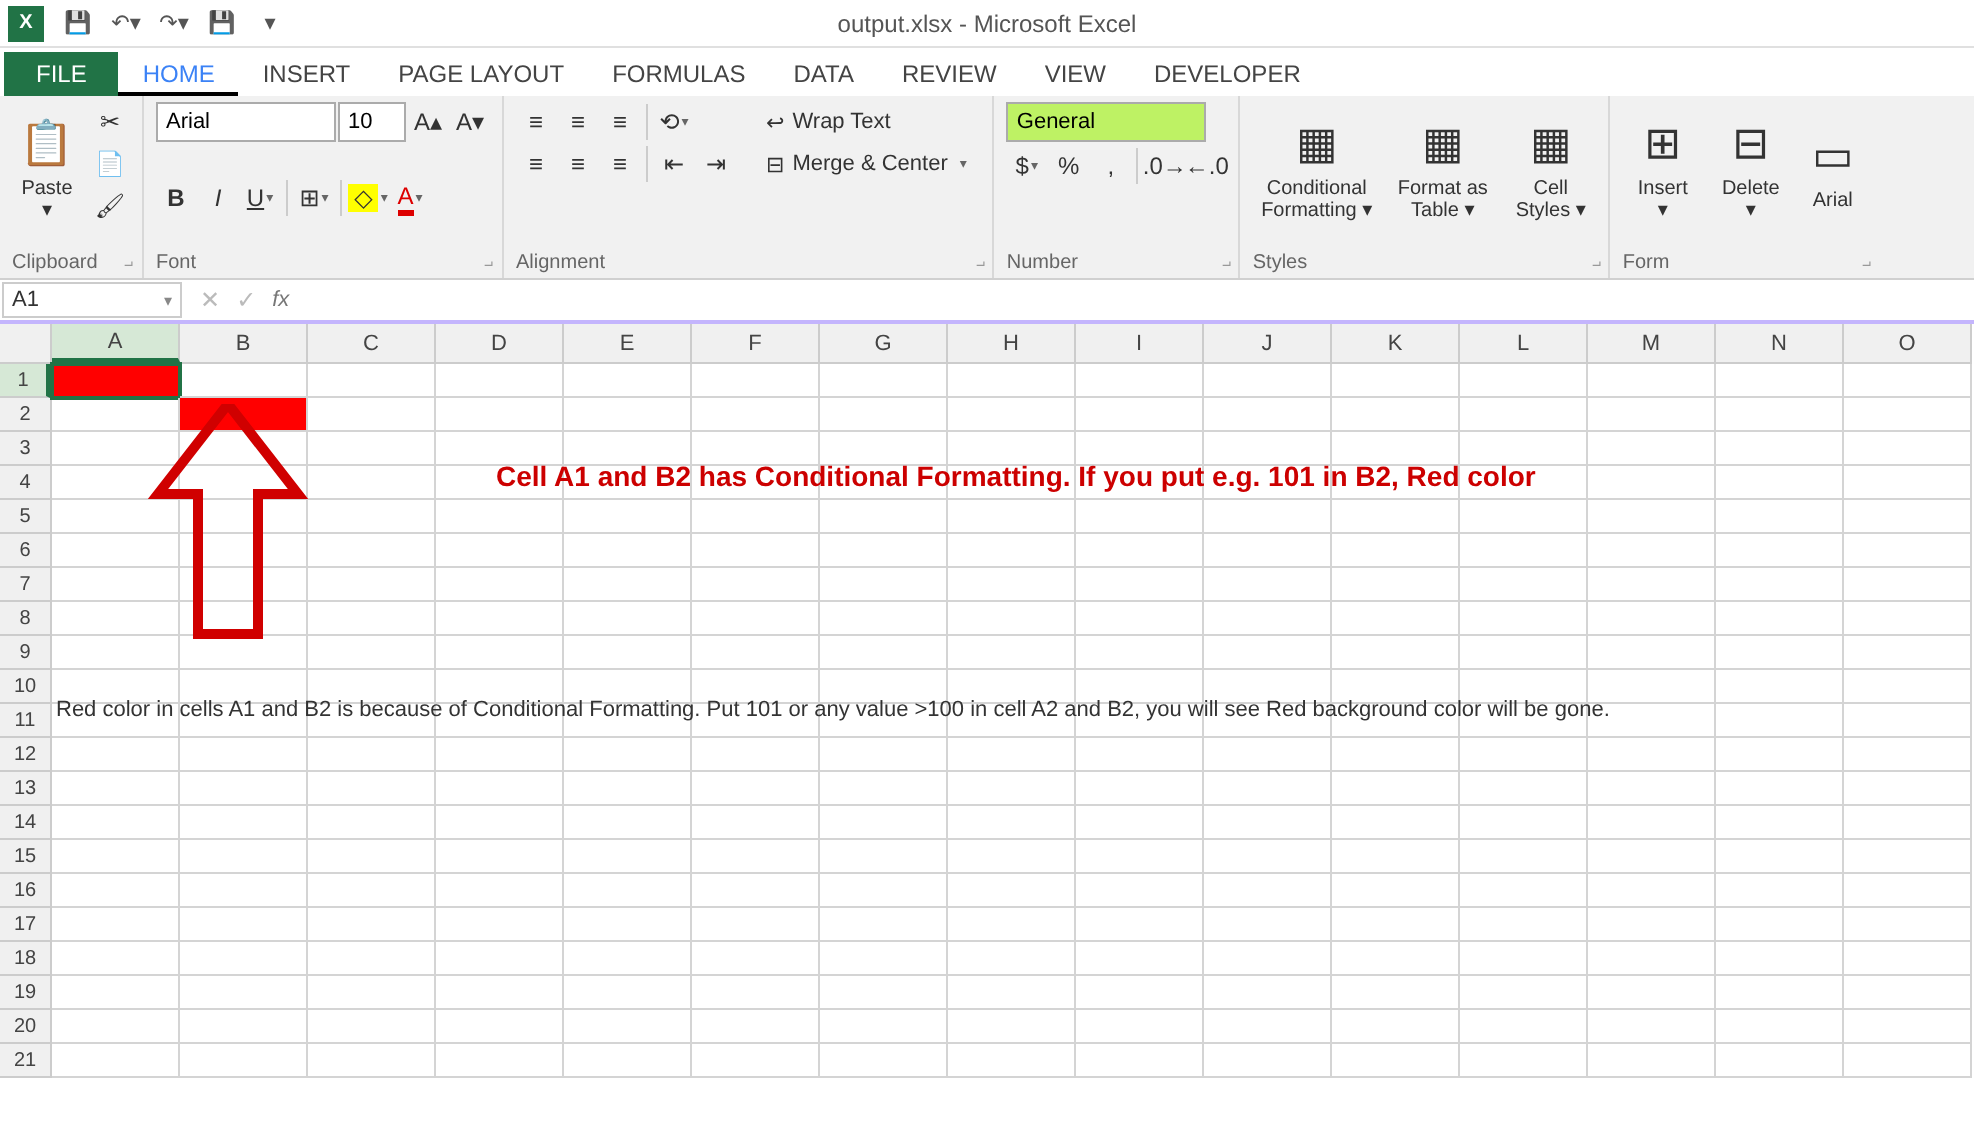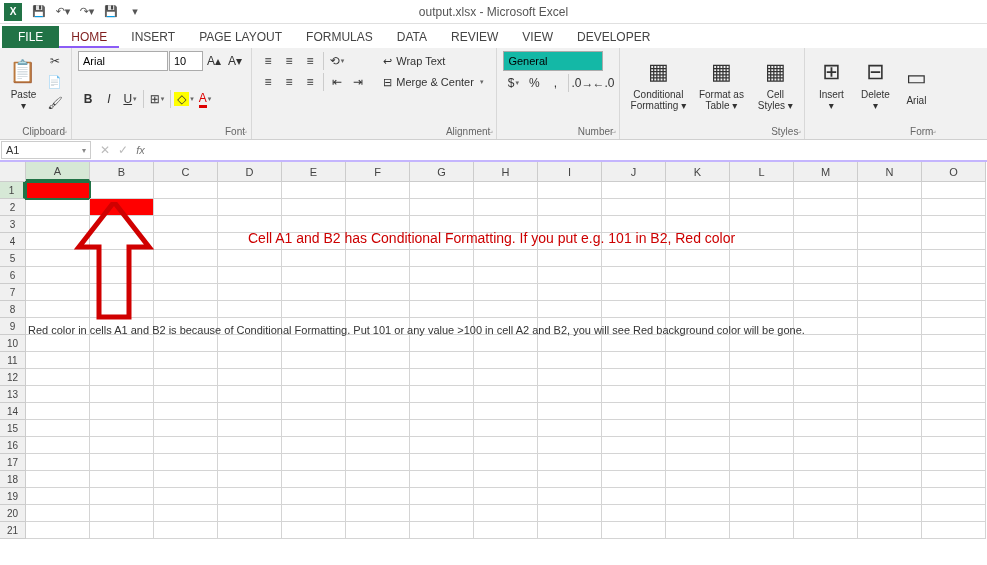--- a/index.html
+++ b/index.html
@@ -9,43 +9,43 @@
 .titlebar { height: 24px; background: #fff; display: flex; align-items: center; padding: 0 4px; border-bottom: 1px solid #e0e0e0; }
 .qat { display: flex; align-items: center; gap: 2px; }
 .qat-btn { width: 22px; height: 20px; display: flex; align-items: center; justify-content: center; font-size: 11px; color: #555; cursor: pointer; }
 .excel-icon { width: 18px; height: 18px; background: #217346; color: #fff; display: flex; align-items: center; justify-content: center; font-size: 10px; font-weight: bold; margin-right: 4px; }
 .title-center { position: absolute; left: 50%; transform: translateX(-50%); font-size: 12px; color: #555; }
 
 
 .tabs { height: 24px; display: flex; align-items: flex-end; background: #fff; padding-left: 2px; }
 .tab-file { background: #217346; color: #fff; padding: 4px 16px; font-size: 12px; cursor: pointer; }
 .tab { padding: 4px 12px; font-size: 12px; color: #444; cursor: pointer; }
-.tab.active { color: #7f1d1d; border-bottom: 2px solid #8b5cf6; padding-bottom: 2px; }
+.tab.active { color: #3b82f6; border-bottom: 2px solid #000000; padding-bottom: 2px; }
 
 
 .ribbon { height: 92px; background: #f1f1f1; border-bottom: 1px solid #d0d0d0; display: flex; }
 .group { border-right: 1px solid #d8d8d8; padding: 3px 6px 1px 6px; display: flex; flex-direction: column; justify-content: space-between; position: relative; }
-.group-label { text-align: right; font-size: 10px; color: #666; padding: 1px 0; }
+.group-label { text-align: left; font-size: 10px; color: #666; padding: 1px 0; }
 .group-label::after { content: "⌐"; font-size: 8px; color: #999; position: absolute; right: 4px; bottom: 2px; transform: rotate(180deg); }
 .group-content { display: flex; gap: 4px; align-items: flex-start; flex: 1; }
 
 .large-btn { display: flex; flex-direction: column; align-items: center; justify-content: center; width: 42px; height: 66px; cursor: pointer; font-size: 11px; gap: 2px; }
 .large-btn .icon { font-size: 22px; height: 30px; display: flex; align-items: center; }
 .large-btn .lbl { text-align: center; line-height: 1.1; font-size: 10px; }
 
 .col-stack { display: flex; flex-direction: column; gap: 1px; }
 .row-stack { display: flex; gap: 1px; align-items: center; }
 .mini-btn { width: 20px; height: 20px; display: flex; align-items: center; justify-content: center; font-size: 12px; cursor: pointer; }
 .mini-btn.with-arrow::after { content: "▾"; font-size: 7px; margin-left: 1px; color: #666; }
 .wide-btn { height: 20px; padding: 0 6px; display: flex; align-items: center; gap: 4px; font-size: 11px; cursor: pointer; border: 1px solid transparent; }
 .wide-btn.with-arrow::after { content: "▾"; font-size: 7px; margin-left: 2px; color: #666; }
 
 .font-name { width: 90px; height: 20px; border: 1px solid #ababab; background: #fff; padding: 0 4px; font-size: 11px; }
 .font-size { width: 34px; height: 20px; border: 1px solid #ababab; background: #fff; padding: 0 4px; font-size: 11px; }
-.num-format { width: 100px; height: 20px; border: 1px solid #ababab; background: #14b8a6; padding: 0 4px; font-size: 11px; }
+.num-format { width: 100px; height: 20px; border: 1px solid #ababab; background: #bef264; padding: 0 4px; font-size: 11px; }
 
 .sep { width: 1px; height: 18px; background: #ccc; margin: 0 2px; }
 
 
 .formula-row { height: 22px; display: flex; align-items: stretch; border-bottom: 2px solid #c4b5fd; background: #fff; }
 .name-box { width: 90px; border: 1px solid #ccc; margin: 1px; padding: 0 4px; font-size: 11px; display: flex; align-items: center; justify-content: space-between; }
 .name-box::after { content: "▾"; font-size: 8px; color: #888; }
 .fx-btns { display: flex; align-items: center; padding: 0 8px; gap: 8px; color: #bbb; font-size: 12px; }
 .fx-btns span { cursor: default; }
 .fx-label { font-style: italic; color: #777; font-size: 11px; }
@@ -59,21 +59,21 @@
 .col-h.sel { background: #d6e8d6; border-bottom: 2px solid #217346; height: 19px; }
 .row-headers { position: absolute; left: 0; top: 20px; }
 .row-h { width: 26px; height: 17px; background: #f0f0f0; border-right: 1px solid #ccc; border-bottom: 1px solid #ccc; display: flex; align-items: center; justify-content: center; font-size: 10px; color: #444; }
 .row-h.sel { background: #d6e8d6; border-right: 2px solid #217346; width: 25px; }
 .cells { position: absolute; left: 26px; top: 20px; }
 .cell-row { display: flex; }
 .cell { width: 64px; height: 17px; border-right: 1px solid #d4d4d4; border-bottom: 1px solid #d4d4d4; font-size: 11px; padding: 0 2px; overflow: visible; white-space: nowrap; }
 .cell.red { background: #ff0000; }
 .cell.selected { outline: 2px solid #217346; outline-offset: -1px; }
 
-.floating-text { position: absolute; color: #cc0000; font-weight: normal; font-size: 14px; line-height: 1.5; }
+.floating-text { position: absolute; color: #cc0000; font-weight: bold; font-size: 14px; line-height: 1.5; }
 .arrow-svg { position: absolute; }
 
 .long-text { position: absolute; font-size: 11px; color: #333; white-space: nowrap; }
 </style>
 </head>
 <body>
 
 <div class="titlebar">
   <div class="qat">
     <div class="excel-icon">X</div>
@@ -648,14 +648,14 @@
     </div>
 
   <svg class="arrow-svg" style="left:74px;top:40px" width="80" height="130">
     <path d="M40 0 L75 45 L55 45 L55 115 L25 115 L25 45 L5 45 Z" fill="none" stroke="#d00000" stroke-width="5"></path>
   </svg>
 
   <div class="floating-text" style="left:248px;top:66px">
     <div>Cell A1 and B2 has Conditional Formatting. If you put e.g. 101 in B2, Red color</div>
   </div>
 
-  <div class="long-text" id="row10text" style="left:28px;top:162px">Red color in cells A1 and B2 is because of Conditional Formatting. Put 101 or any value &gt;100 in cell A2 and B2, you will see Red background color will be gone.</div>
+  <div class="long-text" id="row10text" style="left:28px;top:187px">Red color in cells A1 and B2 is because of Conditional Formatting. Put 101 or any value &gt;100 in cell A2 and B2, you will see Red background color will be gone.</div>
 </div>
 
 </body></html>

